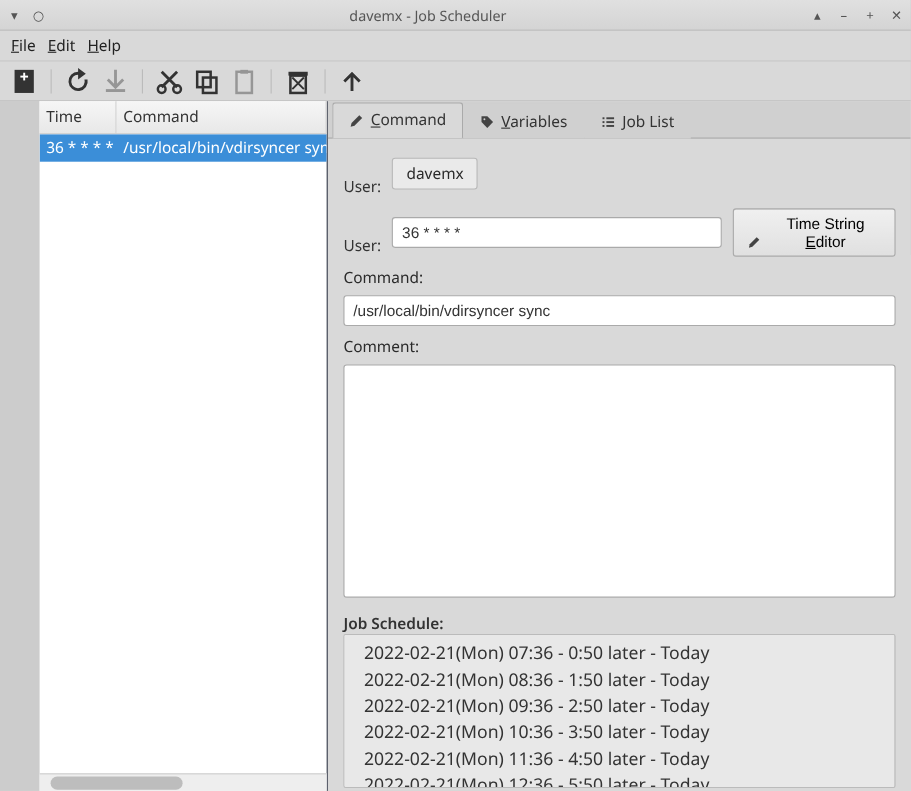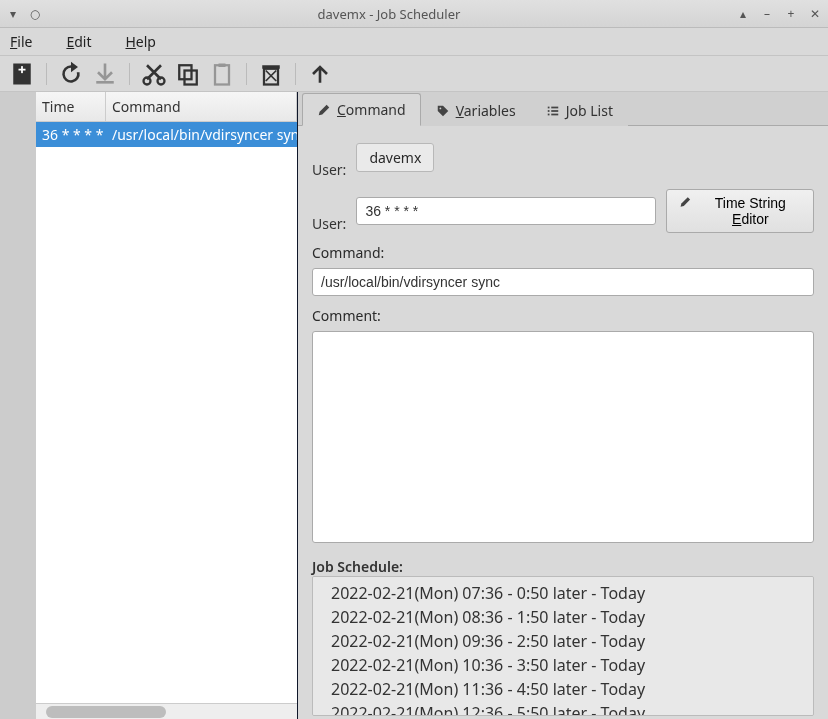--- a/index.html
+++ b/index.html
@@ -30,21 +30,21 @@
   }
   .titlebar .title { flex:1; text-align:center; color:#555; font-size:13px; }
   .titlebar .right-controls { display:flex; gap:10px; align-items:center;}
   
   .menubar {
     height: 28px;
     background: #d9d9d9;
     display:flex;
     align-items:center;
     padding: 0 10px;
-    gap: 34px;
+    gap: 11px;
     border-bottom:1px solid #c4c4c4;
   }
   .menubar .menu-item { font-size:14px; color:#222; cursor:pointer; }
   .menubar .menu-item .ul { text-decoration: underline; }
   
   .toolbar {
     height: 36px;
     background: #d9d9d9;
     display:flex;
     align-items:center;
@@ -162,21 +162,21 @@
   .text-input {
     background:#fff;
     border:1px solid #aaa;
     border-radius:3px;
     padding:5px 8px;
     font-size:14px;
     color:#333;
   }
   .time-input { width:326px;}
   .btn {
-    display:flex; align-items:flex-start; gap:8px;
+    display:flex; align-items:flex-end; gap:8px;
     background:linear-gradient(#f0f0f0,#e0e0e0);
     border:1px solid #aaa;
     border-radius:3px;
     padding:5px 12px;
     font-size:14px;
     cursor:pointer;
   }
   .btn svg { width:14px;height:14px;}
   .btn .ul { text-decoration:underline;}
   .cmd-input { width:100%;}

